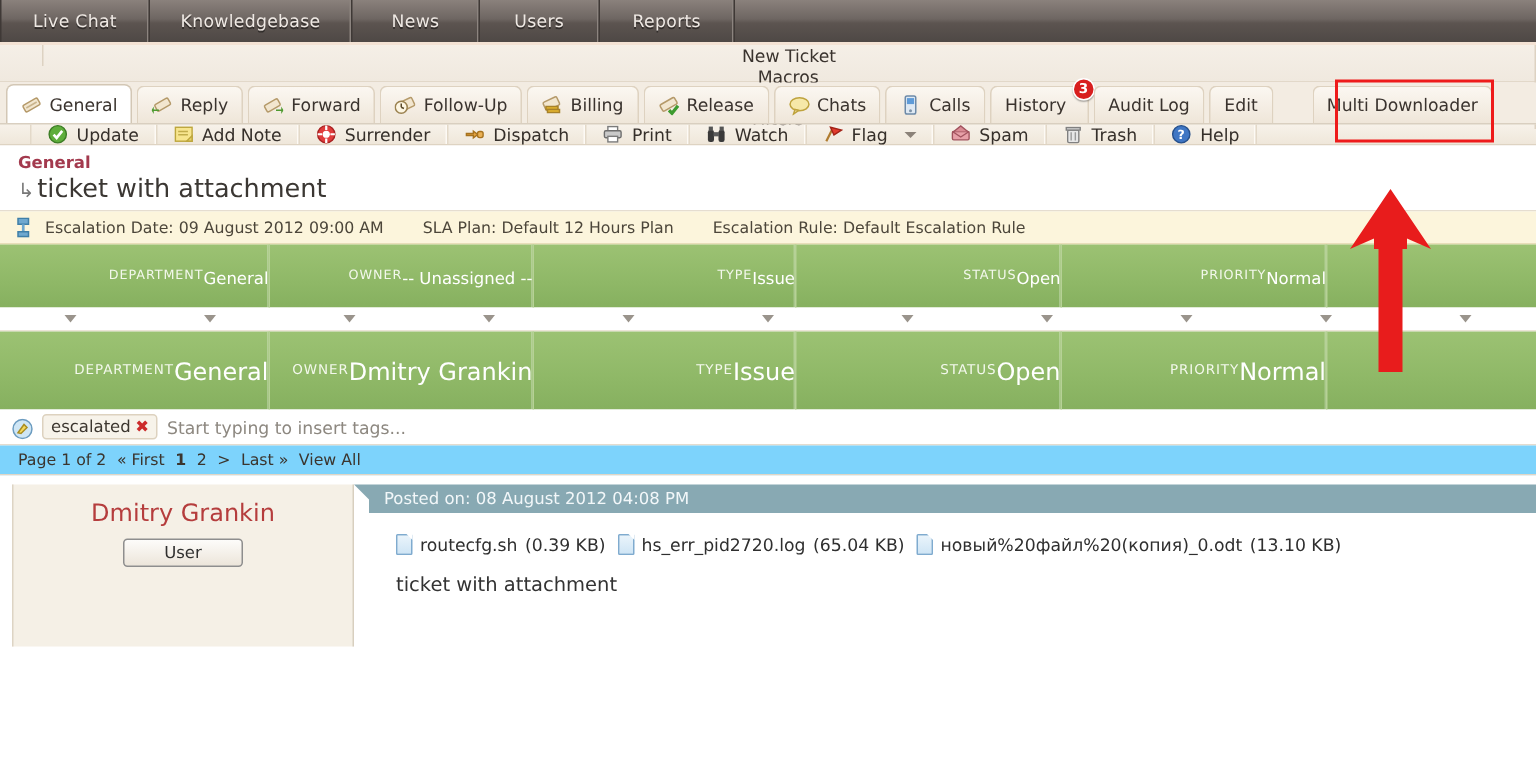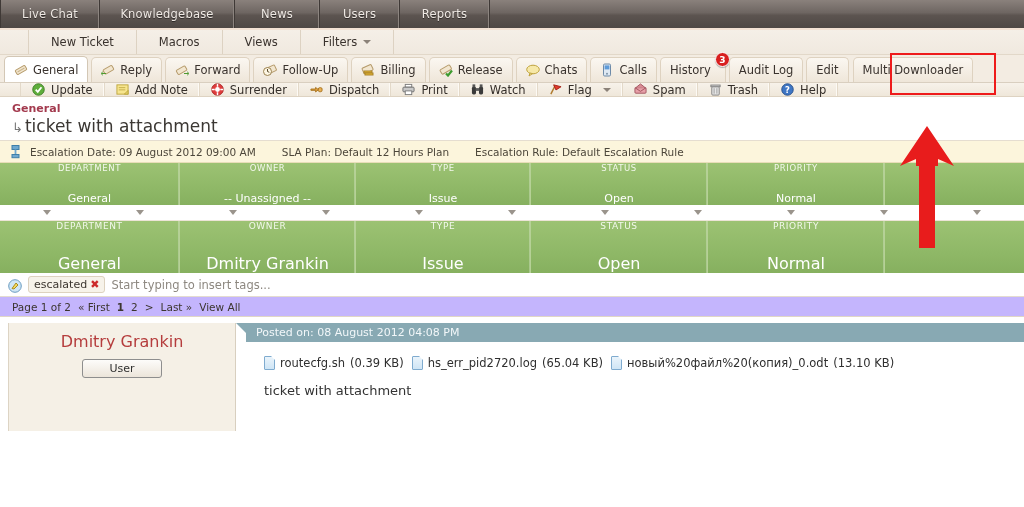--- a/index.html
+++ b/index.html
@@ -36,20 +36,21 @@
   .topnav-item:first-child { border-left: 1px solid #3f3936; justify-content: center; }
   .topnav-fill { flex: 1; }
 
   
   .subnav {
     height: 25px;
     background: linear-gradient(to bottom,#f5efe7 0%, #f0e9df 100%);
     display: flex; align-items: stretch;
     border-bottom: 1px solid #e2d8c9;
     padding-left: 28px;
+    flex-direction: column;
   }
   .subnav-item {
     display: flex; align-items: center; justify-content: center;
     font-size: 11.5px; color: #3a332e;
     padding: 0 22px;
     border-right: 1px solid #ddd2c2;
     cursor: pointer;
   }
   .subnav-item:first-child { border-left: 1px solid #ddd2c2; }
   .caret-dn {
@@ -148,22 +149,22 @@
 
   
   .greenbar {
     background: linear-gradient(to bottom,#9cc273 0%, #8fb867 60%, #86b05f 100%);
     display: flex; align-items: stretch;
     color: #fff;
   }
   .gb-top { height: 42px; }
   .gb-bottom { height: 52px; }
   .gb-cell {
-    display: flex; flex-direction: column;
-    align-items: center; justify-content: space-between;
+    display: flex; flex-direction: row;
+    align-items: center; justify-content: flex-end;
     border-right: 1px solid #b6d196;
     box-shadow: inset -1px 0 0 rgba(255,255,255,.28);
   }
   .gb-cell:last-child { border-right: none; box-shadow: none; }
   .gb-label { font-size: 8.5px; letter-spacing: .6px; color: #f3f8ec; }
   .gb-top .gb-value { font-size: 11px; margin-top: 2px; color:#fff; }
   .gb-bottom .gb-label { font-size: 9px; }
   .gb-bottom .gb-value { font-size: 16px; margin-top: 1px; color:#fff; }
 
   .arrow-row {
@@ -197,21 +198,21 @@
     display: flex; align-items: center; gap: 3px;
     background: #f7f3ea; border: 1px solid #ddd2bf;
     border-radius: 3px; padding: 1px 5px;
     font-size: 11px; color: #3c362f;
   }
   .tag-x { color: #cc2b2b; font-weight: bold; font-size: 11px; cursor: pointer; }
   .tag-input { font-size: 11.5px; color: #8d8880; }
 
   
   .pager {
-    height: 20px; background: #c4b5fd;
+    height: 20px; background: #7dd3fc;
     display: flex; align-items: center; gap: 7px;
     padding-left: 12px;
     font-size: 10.5px; color: #3b352e;
     border-bottom: 1px solid #e0d6c6;
   }
   .pager a { cursor: pointer; }
   .pager .cur { font-weight: bold; }
 
   
   .postarea { display: flex; height: 114px; background: #fff; }
@@ -418,21 +419,21 @@
     </div>
 
     <div class="tab">
       <span>Audit Log</span>
     </div>
 
     <div class="tab">
       <span>Edit</span>
     </div>
 
-    <div class="tab" style="margin-left:1px">
+    <div class="tab" style="margin-left:23px">
       <span>Multi Downloader</span>
     </div>
 
     <div class="tab-highlight"></div>
   </div>
 
   <div class="toolbar">
 
     <div class="tb-item">
       <span class="ico">

